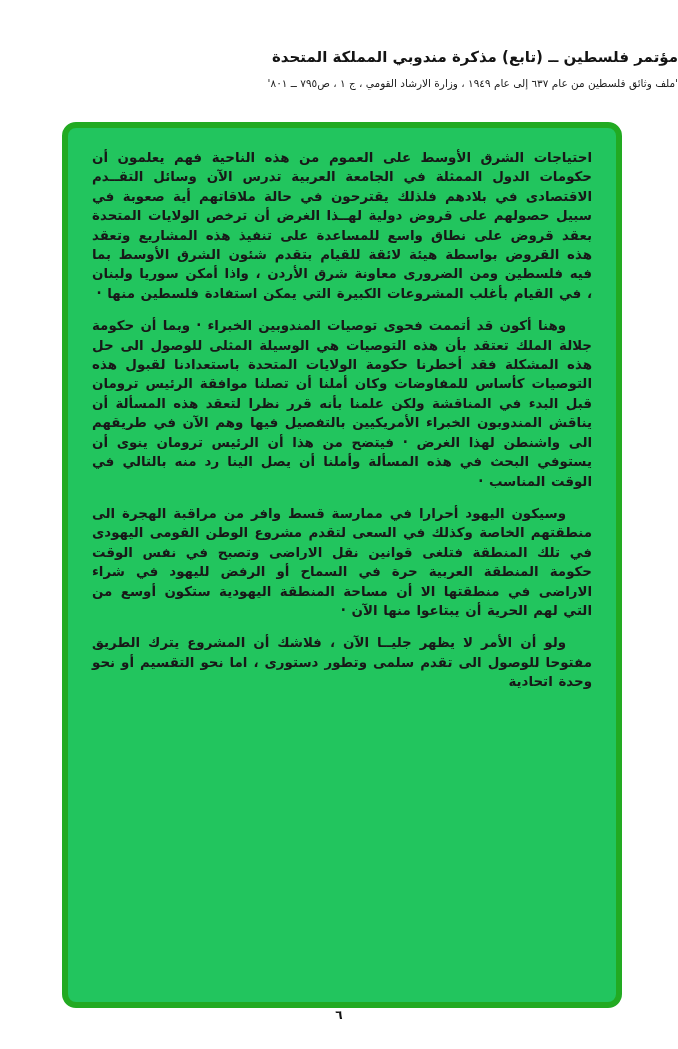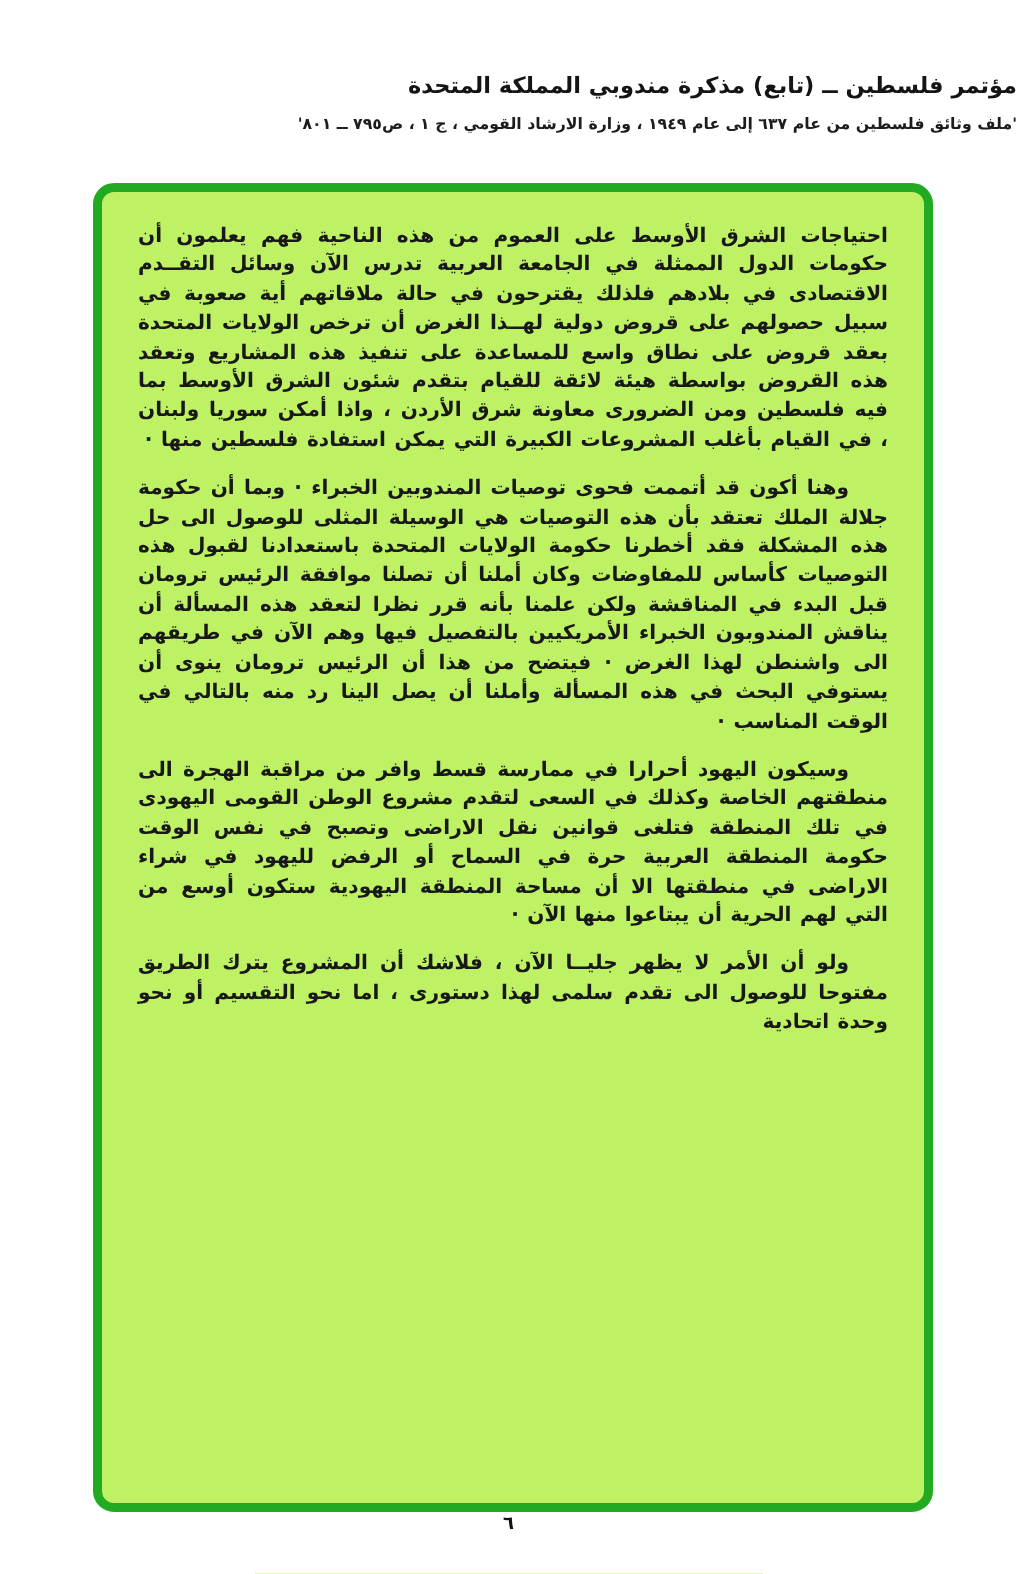--- a/index.html
+++ b/index.html
@@ -22,34 +22,34 @@
     direction: rtl;
   }
   .page-header h1 {
     margin: 0 0 11px 0;
     font-size: 15px;
     font-weight: 700;
     letter-spacing: 0.2px;
   }
   .page-header .source-citation {
     font-size: 10.5px;
-    font-weight: 700;
+    font-weight: 400;
     color: #1c1c1c;
   }
   .document-frame {
     position: absolute;
     left: 62px;
     top: 122px;
     width: 560px;
     height: 886px;
     border: 6px solid #eab308;
     border-radius: 14px;
     padding: 20px 24px 0 24px;
     direction: rtl;
-    background: #bef264;
+    background: #22c55e;
   }
   .document-frame p {
     margin: 0 0 13px 0;
     font-size: 13.4px;
     line-height: 19.4px;
     font-weight: 700;
     text-align: justify;
     color: #181818;
     word-spacing: 1px;
   }
@@ -72,16 +72,16 @@
 
 <header class="page-header">
   <h1>مؤتمر فلسطين ــ (تابع) مذكرة مندوبي المملكة المتحدة</h1>
   <div class="source-citation">'ملف وثائق فلسطين من عام ٦٣٧ إلى عام ١٩٤٩ ، وزارة الارشاد القومي ، ج ١ ، ص٧٩٥ ــ ٨٠١'</div>
 </header>
 
 <main class="document-frame" style="border-color: rgb(34, 170, 34);">
   <p>احتياجات الشرق الأوسط على العموم من هذه الناحية فهم يعلمون أن حكومات الدول الممثلة في الجامعة العربية تدرس الآن وسائل التقــدم الاقتصادى في بلادهم فلذلك يقترحون في حالة ملاقاتهم أية صعوبة في سبيل حصولهم على قروض دولية لهــذا الغرض أن ترخص الولايات المتحدة بعقد قروض على نطاق واسع للمساعدة على تنفيذ هذه المشاريع وتعقد هذه القروض بواسطة هيئة لائقة للقيام بتقدم شئون الشرق الأوسط بما فيه فلسطين ومن الضرورى معاونة شرق الأردن ، واذا أمكن سوريا ولبنان ، في القيام بأغلب المشروعات الكبيرة التي يمكن استفادة فلسطين منها ·</p>
   <p class="indent">وهنا أكون قد أتممت فحوى توصيات المندوبين الخبراء · وبما أن حكومة جلالة الملك تعتقد بأن هذه التوصيات هي الوسيلة المثلى للوصول الى حل هذه المشكلة فقد أخطرنا حكومة الولايات المتحدة باستعدادنا لقبول هذه التوصيات كأساس للمفاوضات وكان أملنا أن تصلنا موافقة الرئيس ترومان قبل البدء في المناقشة ولكن علمنا بأنه قرر نظرا لتعقد هذه المسألة أن يناقش المندوبون الخبراء الأمريكيين بالتفصيل فيها وهم الآن في طريقهم الى واشنطن لهذا الغرض · فيتضح من هذا أن الرئيس ترومان ينوى أن يستوفي البحث في هذه المسألة وأملنا أن يصل الينا رد منه بالتالي في الوقت المناسب ·</p>
   <p class="indent">وسيكون اليهود أحرارا في ممارسة قسط وافر من مراقبة الهجرة الى منطقتهم الخاصة وكذلك في السعى لتقدم مشروع الوطن القومى اليهودى في تلك المنطقة فتلغى قوانين نقل الاراضى وتصبح في نفس الوقت حكومة المنطقة العربية حرة في السماح أو الرفض لليهود في شراء الاراضى في منطقتها الا أن مساحة المنطقة اليهودية ستكون أوسع من التي لهم الحرية أن يبتاعوا منها الآن ·</p>
-  <p class="indent">ولو أن الأمر لا يظهر جليــا الآن ، فلاشك أن المشروع يترك الطريق مفتوحا للوصول الى تقدم سلمى لهذا دستورى ، اما نحو التقسيم أو نحو وحدة اتحادية</p>
+  <p class="indent">ولو أن الأمر لا يظهر جليــا الآن ، فلاشك أن المشروع يترك الطريق مفتوحا للوصول الى تقدم سلمى وتطور دستورى ، اما نحو التقسيم أو نحو وحدة اتحادية</p>
 </main>
 
 <div class="page-number">٦</div>
 
 </body></html>

